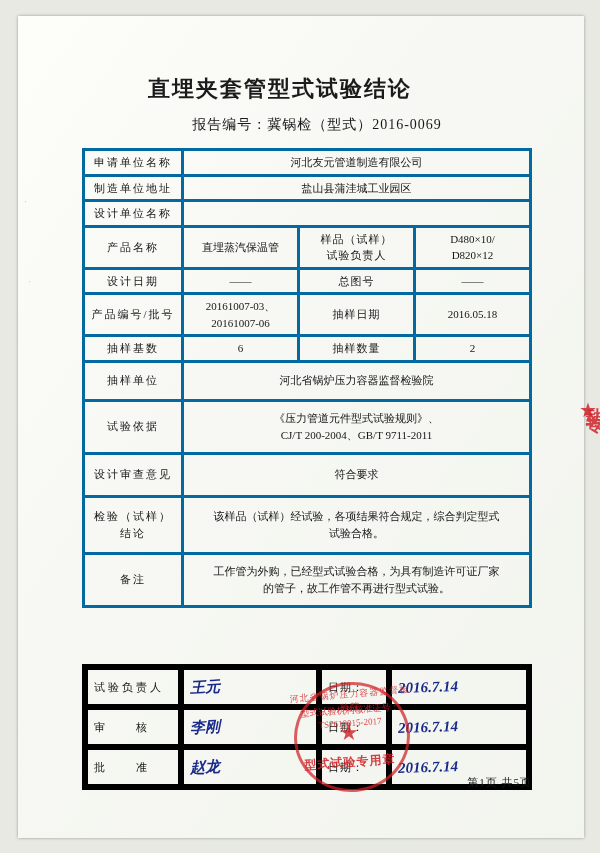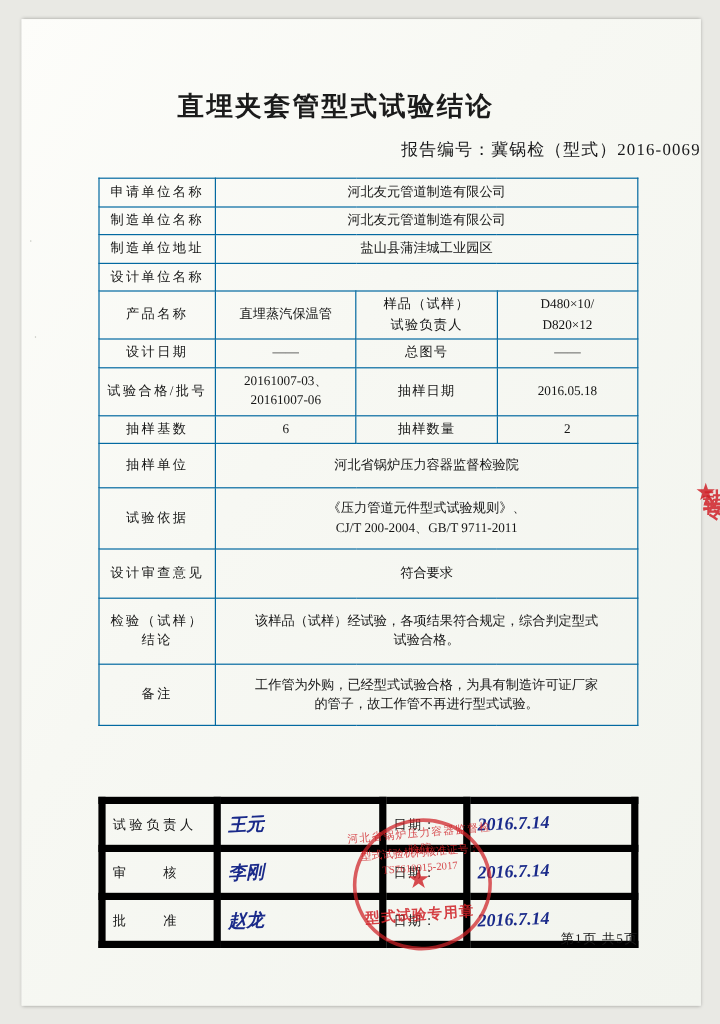--- a/index.html
+++ b/index.html
@@ -19,30 +19,30 @@
     background:linear-gradient(125deg,#fdfdfa 0%,#f7f8f3 40%,#f2f4ee 100%);
   }
   .inner{
     position:absolute;left:0;top:0;width:566px;height:822px;
   }
   .title{
     position:absolute;top:58px;left:0;width:524px;text-align:center;
     font-size:22px;font-weight:bold;letter-spacing:2px;color:#1b1b1b;
   }
   .report-no{
-    position:absolute;top:100px;left:0;width:566px;text-align:right;
-    font-size:14px;color:#18181a;letter-spacing:1px;
+    position:absolute;top:100px;left:0;width:566px;text-align:center;
+    font-size:14px;color:#18181a;letter-spacing:1px;padding-left:16px;
   }
   table.main{
     position:absolute;left:64px;top:132px;width:450px;
     border-collapse:collapse;
     table-layout:fixed;
   }
   table.main td{
-    border:1px solid #0369a1;
+    border:3px solid #0369a1;
     font-size:11px;
     color:#161616;
     padding:3px 4px;
     text-align:center;
     vertical-align:middle;
     line-height:1.5;
   }
   td.lbl{width:88px;letter-spacing:2px;}
   td.val{}
   td.lbl2{width:66px;letter-spacing:1px;}
@@ -137,24 +137,20 @@
       <span>报告编号：</span><span>冀锅检（型式）2016-0069</span>
     </div>
 
     <table class="main">
       <tbody>
           <tr>
         <td class="lbl">申请单位名称</td>
         <td class="val" colspan="3">河北友元管道制造有限公司</td>
       </tr>
       <tr>
-        <td class="lbl">制造单位名称</td>
-        <td class="val" colspan="3">河北友元管道制造有限公司</td>
-      </tr>
-      <tr>
         <td class="lbl">制造单位地址</td>
         <td class="val" colspan="3">盐山县蒲洼城工业园区</td>
       </tr>
       <tr>
         <td class="lbl">设计单位名称</td>
         <td class="val" colspan="3"></td>
       </tr>
 
       <tr>
         <td class="lbl">产品名称</td>
@@ -170,21 +166,21 @@
       </tr>
 
       <tr>
         <td class="lbl">设计日期</td>
         <td class="val">——</td>
         <td class="lbl2">总图号</td>
         <td class="val2">——</td>
       </tr>
 
       <tr>
-        <td class="lbl">试验合格/批号</td>
+        <td class="lbl">产品编号/批号</td>
         <td class="val">20161007-03、20161007-06</td>
         <td class="lbl2">抽样日期</td>
         <td class="val2">2016.05.18</td>
       </tr>
 
       <tr>
         <td class="lbl">抽样基数</td>
         <td class="val">6</td>
         <td class="lbl2">抽样数量</td>
         <td class="val2">2</td>

